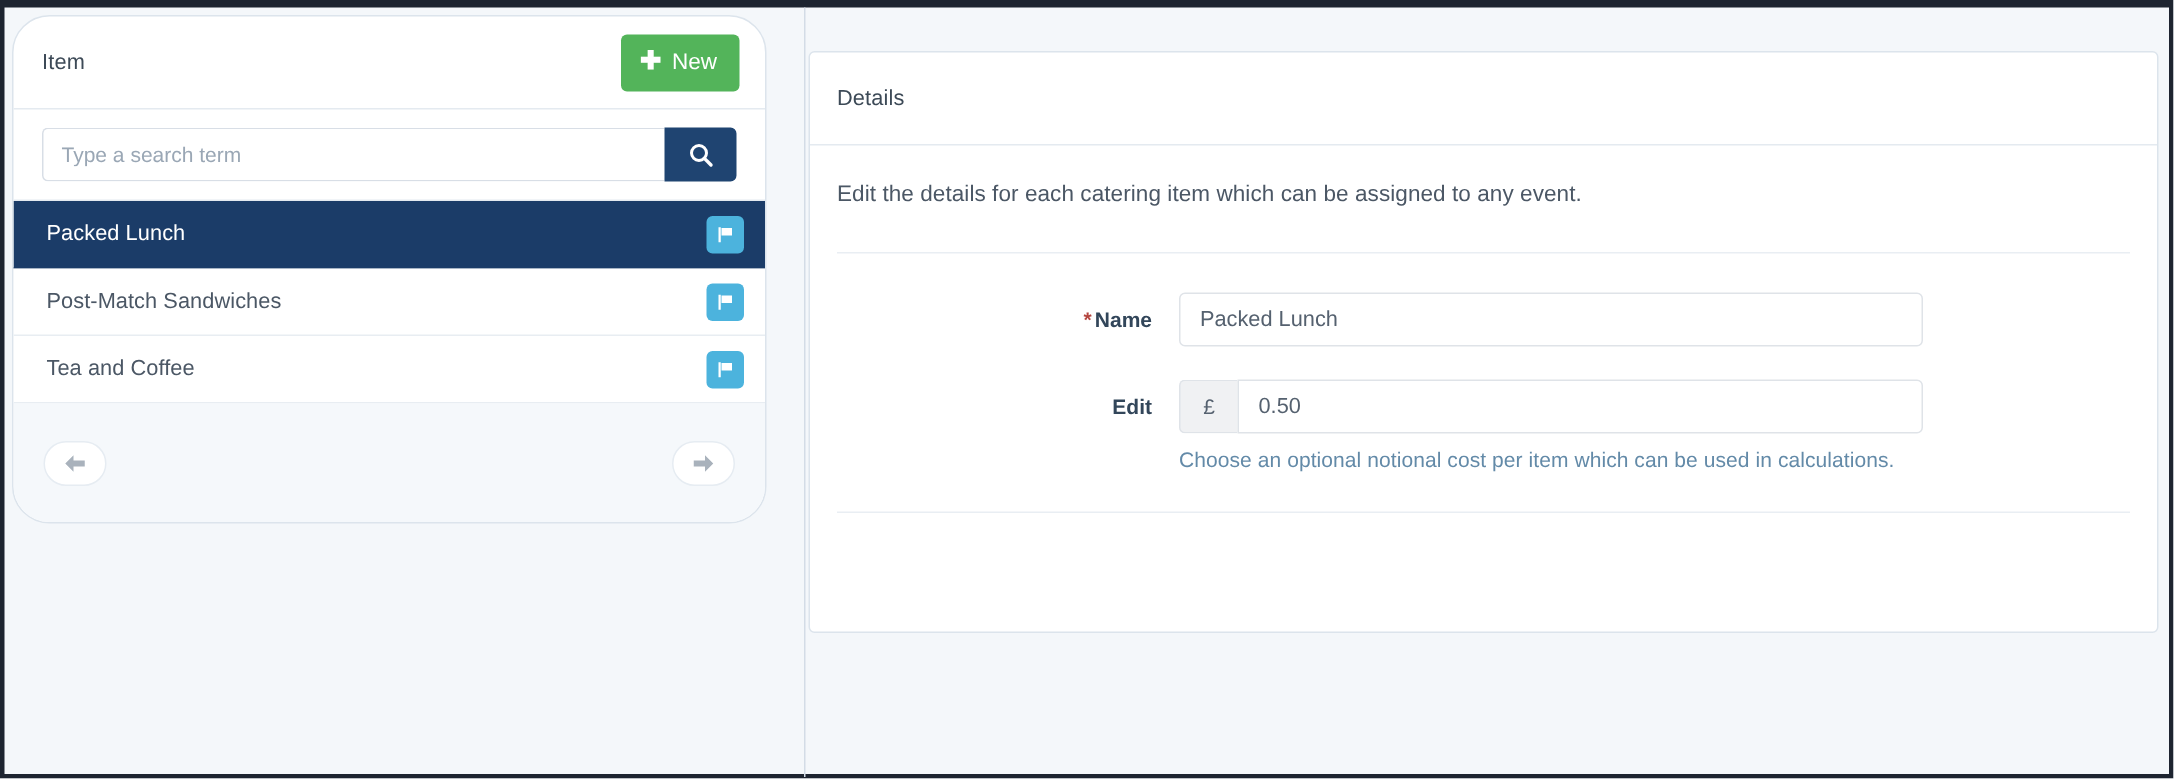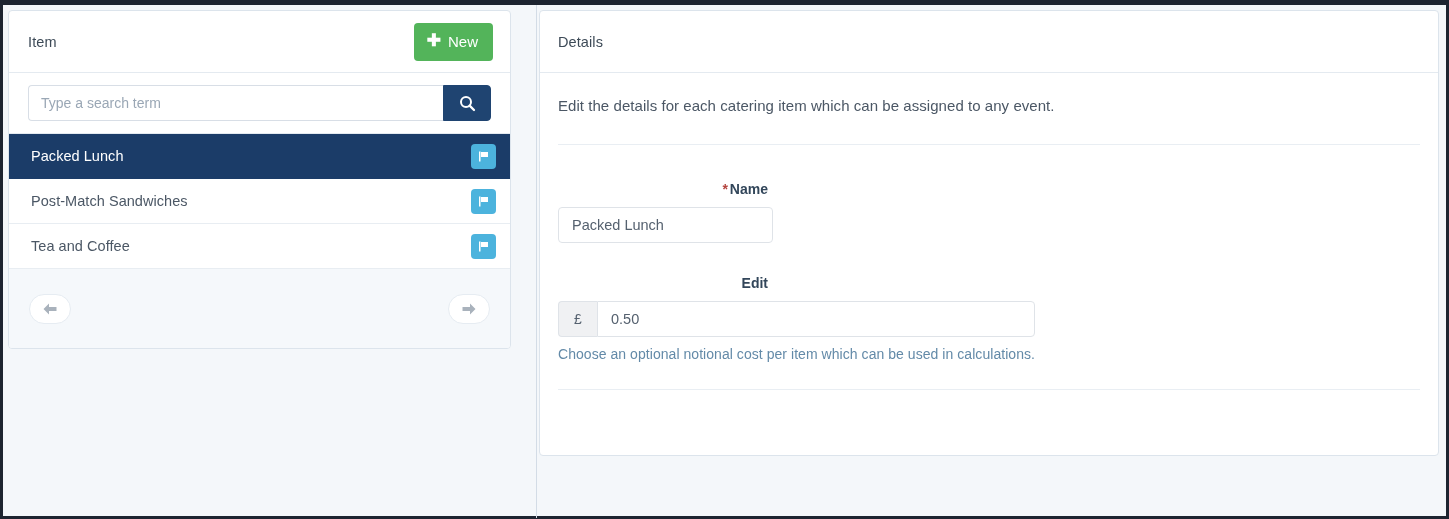--- a/index.html
+++ b/index.html
@@ -44,20 +44,21 @@
     border: 1px solid #dce4ec;
     border-radius: 4px;
     box-sizing: border-box;
   }
   #item-card {
     width: 503px;
     height: 339px;
     overflow: hidden;
     display: flex;
     flex-direction: column;
+    border-radius: 25px;
   }
 
   
   #item-header {
     height: 62px;
     min-height: 62px;
     border-bottom: 1px solid #e4eaf0;
     display: flex;
     align-items: center;
     justify-content: space-between;
@@ -207,22 +208,23 @@
   
   #right-col {
     position: absolute;
     left: 536px;
     top: 5px;
     width: 900px;
     height: 503px;
   }
   #details-card {
     width: 900px;
-    height: 446px;
+    height: 388px;
     overflow: hidden;
+    margin-top: 24px;
   }
   #details-header {
     height: 62px;
     border-bottom: 1px solid #e4eaf0;
     display: flex;
     align-items: center;
     padding: 0 18px;
     box-sizing: border-box;
   }
   #details-header-title {
@@ -237,21 +239,20 @@
     letter-spacing: .05px;
   }
   #form-area {
     margin: 30px 18px 0 18px;
     border-top: 1px solid #e9eef3;
     padding-top: 0;
   }
   .form-group {
     display: flex;
     align-items: flex-start;
-    flex-direction: column;
   }
   .form-label {
     width: 228px;
     min-width: 228px;
     text-align: right;
     padding-right: 18px;
     box-sizing: border-box;
     font-size: 14px;
     font-weight: bold;
     color: #32465a;

